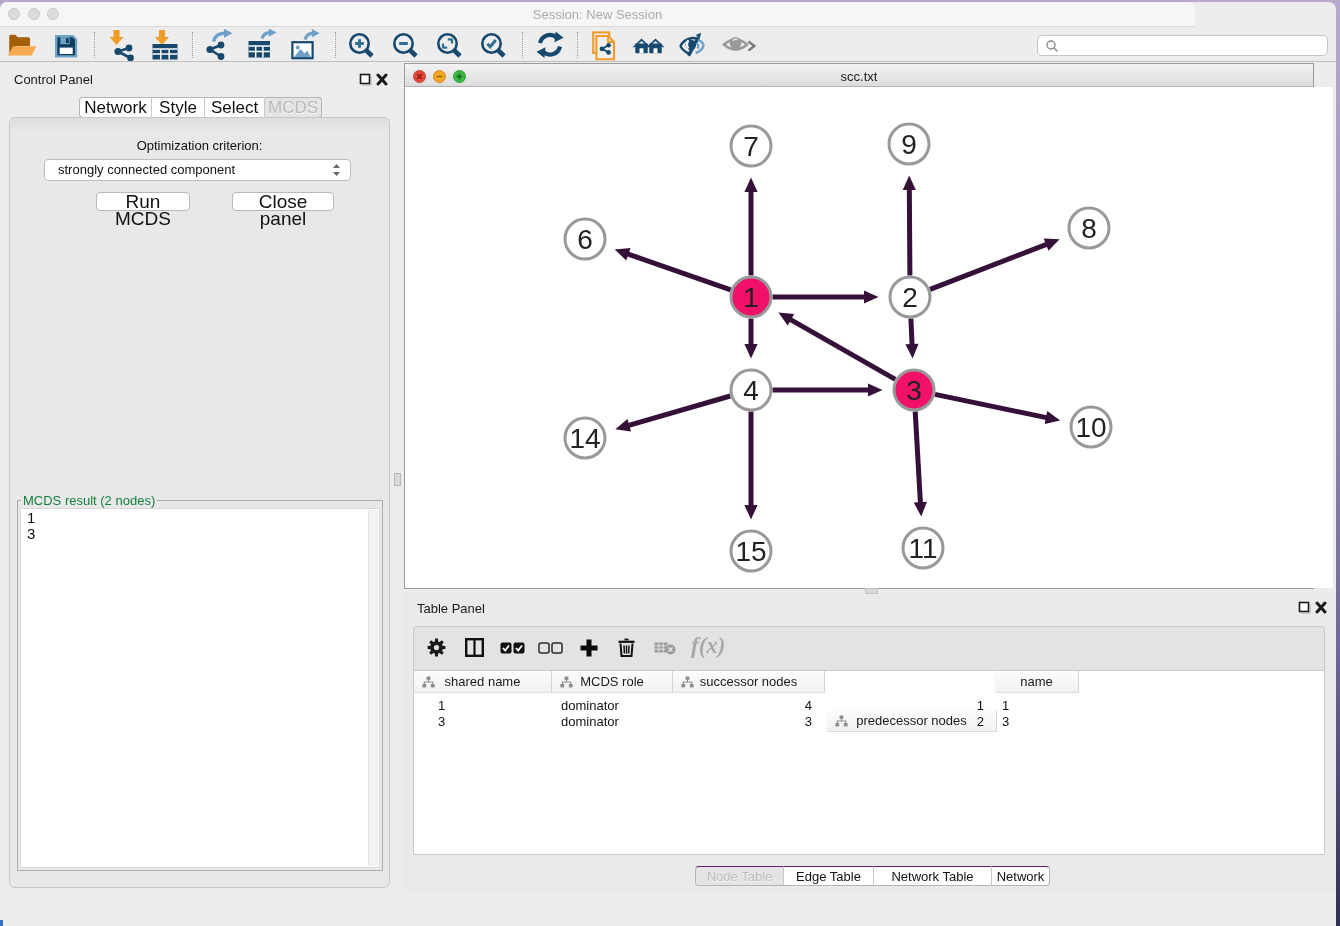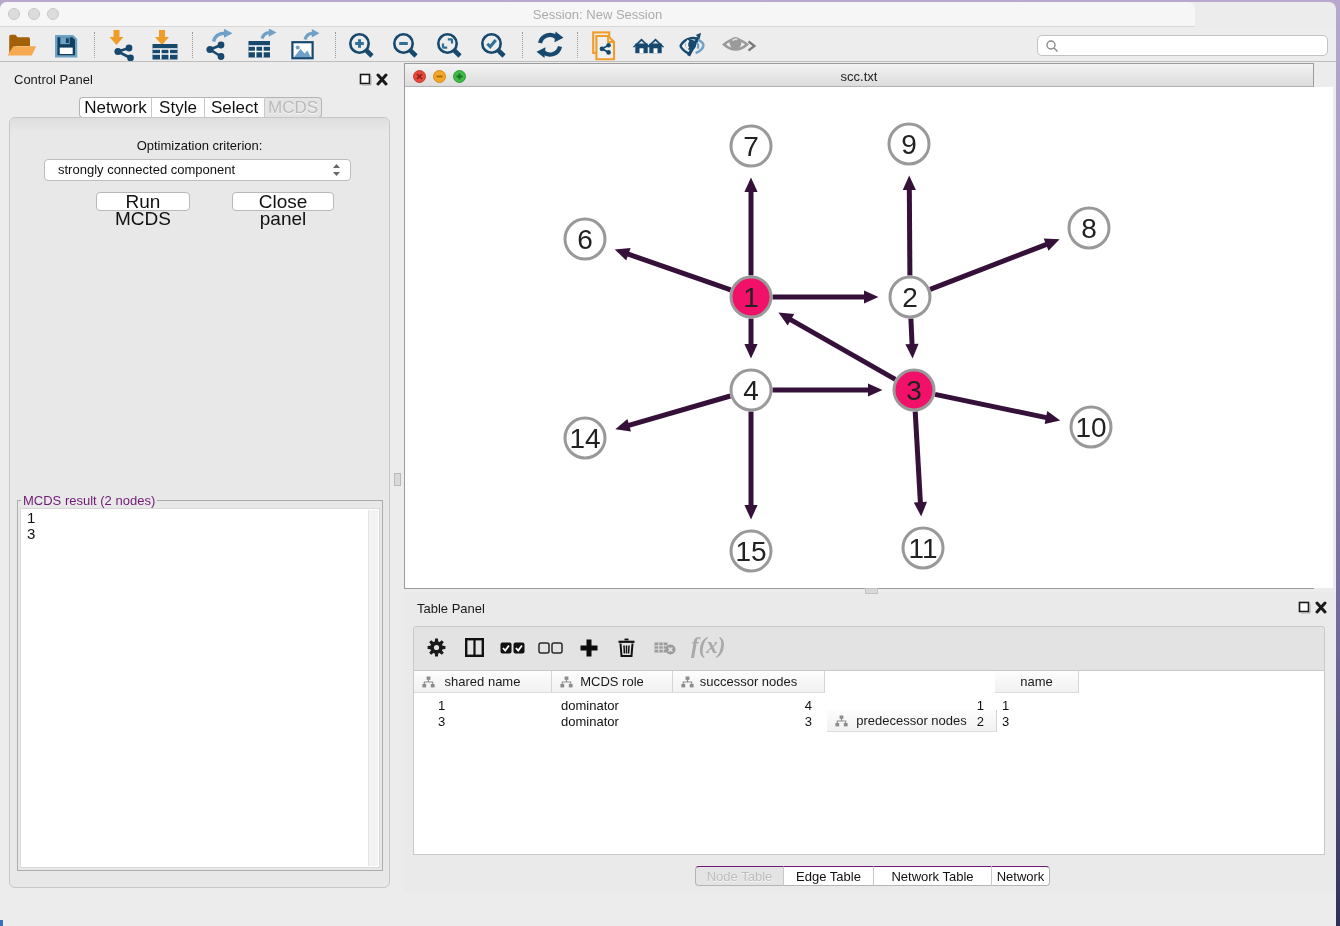--- a/index.html
+++ b/index.html
@@ -207,21 +207,21 @@
    <div style="position:absolute;left:0;top:20px;width:100%;text-align:center;font-size:13px;color:#111;">Optimization criterion:</div>
    <div style="position:absolute;left:34px;top:41px;width:305px;height:20px;background:#fff;border:1px solid #bdbdbd;border-radius:4px;font-size:13px;color:#111;line-height:19px;">
      <span style="padding-left:13px;">strongly connected component</span>
      <svg style="position:absolute;right:9px;top:3px;" width="9" height="14" viewBox="0 0 9 14">
             <path d="M1,5 L4.5,1 L8,5 Z M1,9 L4.5,13 L8,9 Z" fill="#666"></path>
           </svg>
    </div>
    <div class="cbtn" style="left:86px;top:74px;width:94px;height:19px;line-height:17px;">Run MCDS</div>
    <div class="cbtn" style="left:194px;top:74px;width:102px;height:19px;line-height:17px;margin-left:28px;">Close panel</div>
    <fieldset style="position:absolute;left:7px;top:375px;width:364px;height:376px;border:1px solid #ababab;border-radius:0;padding:0;margin:0;">
-    <legend style="font-size:13px;color:#701a75;margin-left:3px;padding:0 2px;">MCDS result (2 nodes)</legend>
+    <legend style="font-size:13px;color:#15803d;margin-left:3px;padding:0 2px;">MCDS result (2 nodes)</legend>
     <div style="position:absolute;left:2px;top:0px;right:2px;bottom:2px;background:#fff;border:1px solid #d9d9d9;">
       <div style="position:absolute;left:6px;top:1px;font-size:15px;color:#111;line-height:16px;">1<br>3</div>
       <div style="position:absolute;right:1px;top:1px;width:9px;height:calc(100% - 2px);background:#f3f3f3;border-left:1px solid #e4e4e4;"></div>
     </div>
    </fieldset>
   </div>
  </div>
  <div id="netwin">
   <div id="nettitle">
    <div class="mdot" style="left:8px;background:#e8473c;border:1px solid #c53d34;"></div>

